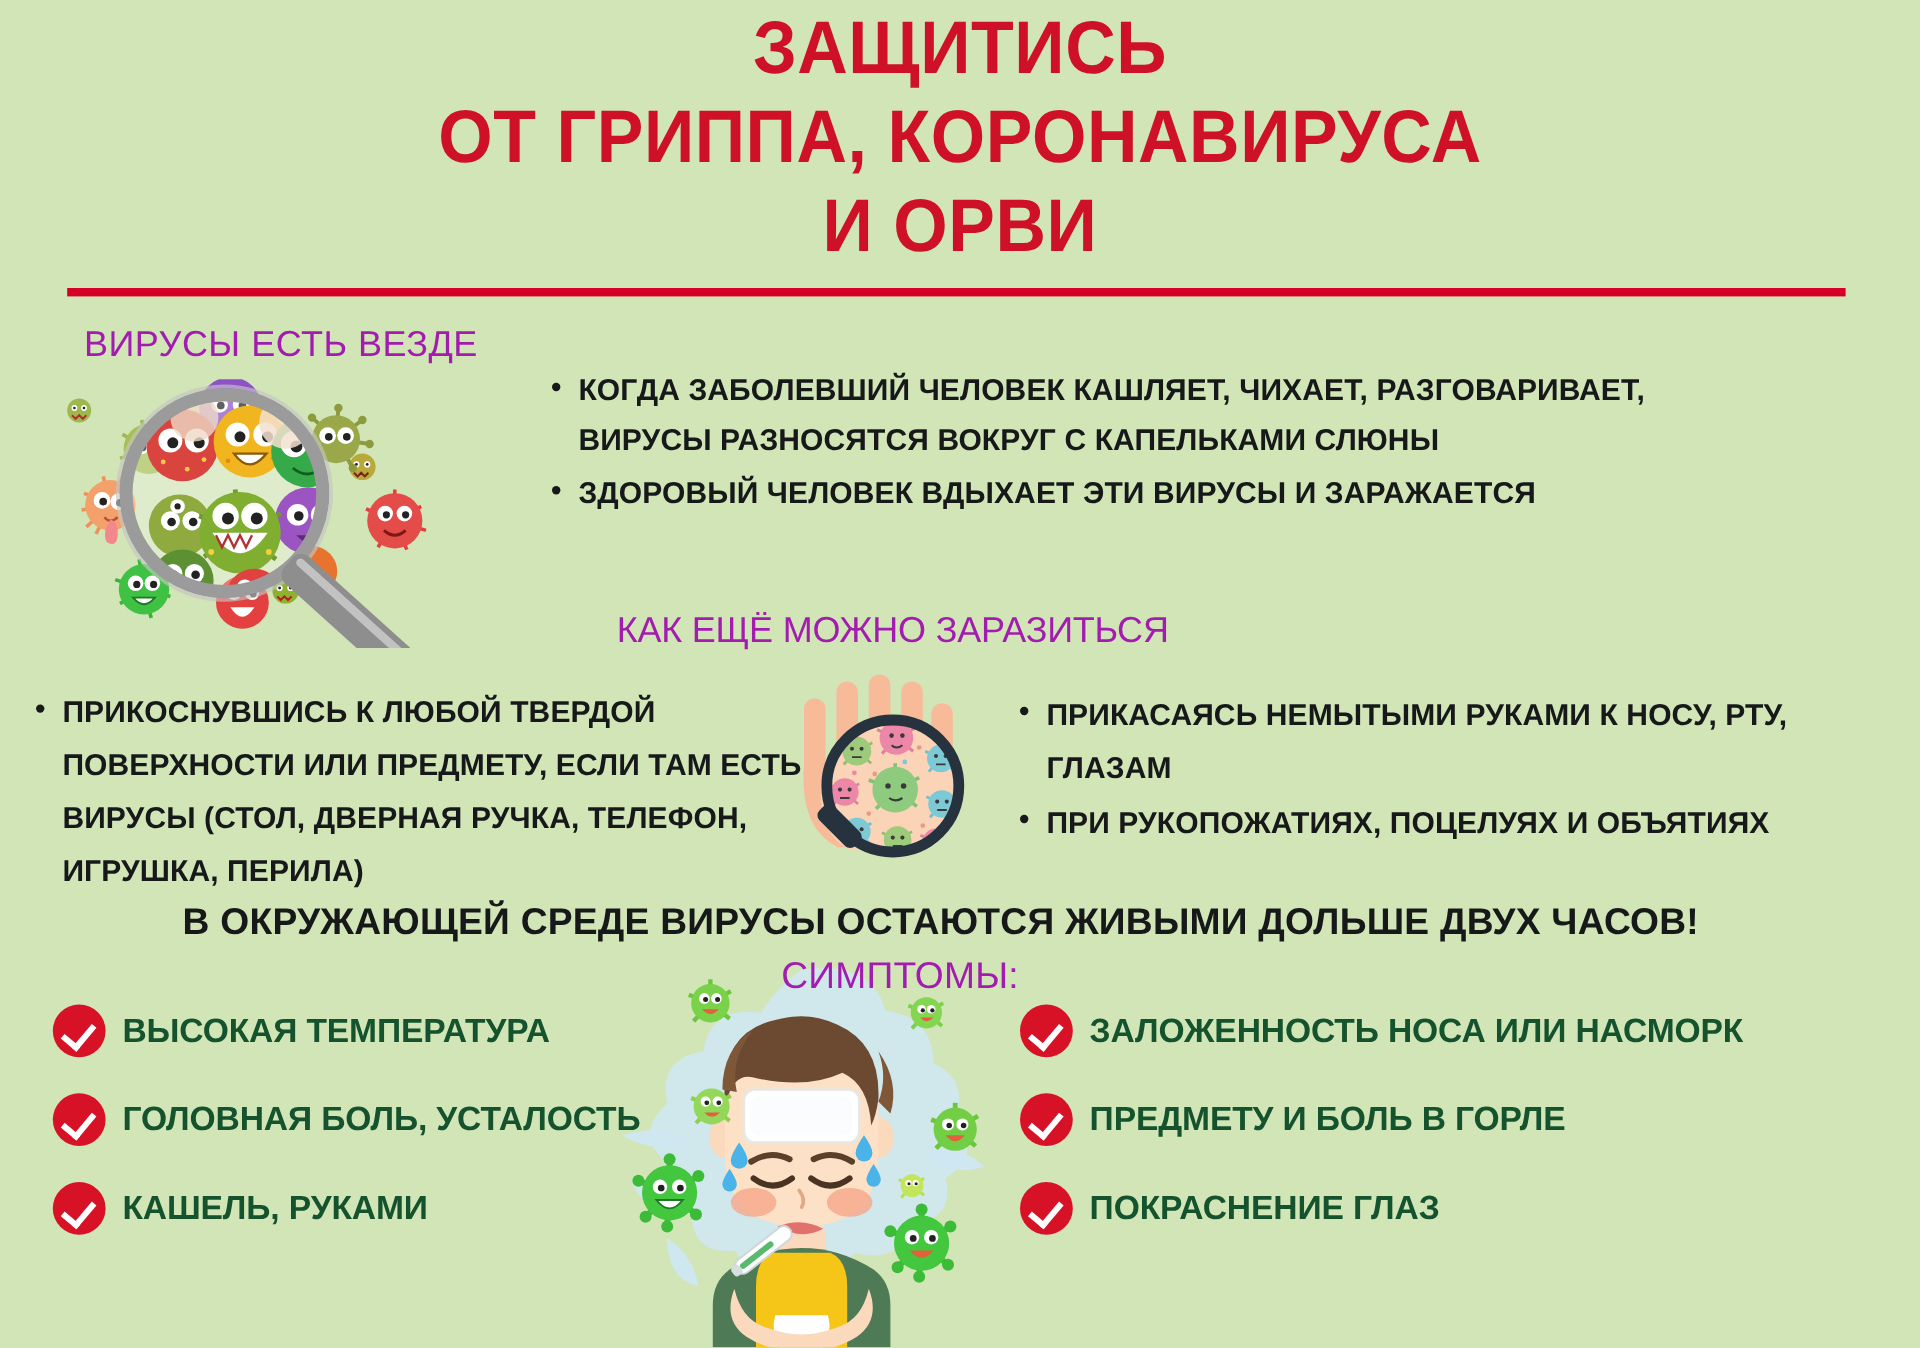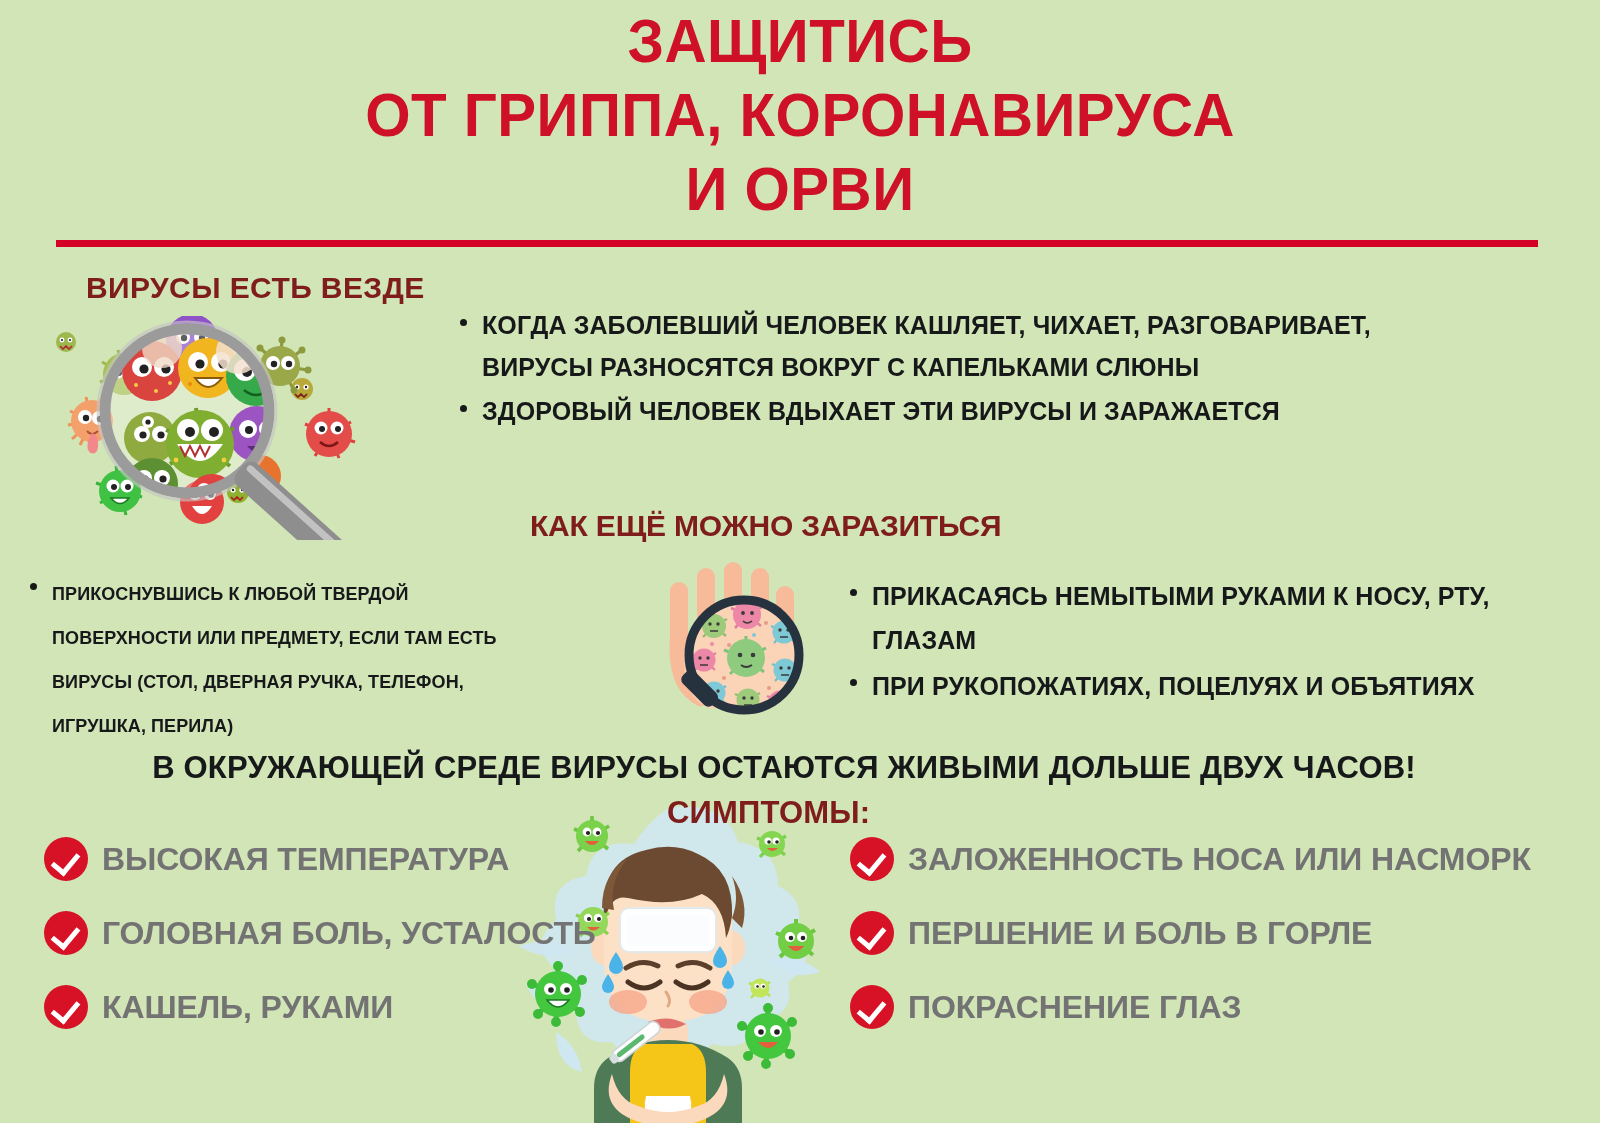--- a/index.html
+++ b/index.html
@@ -45,24 +45,23 @@
     left: 56px;
     top: 240px;
     width: 1482px;
     height: 7px;
     background: #d40025;
   }
 
   
   .sec-head {
     position: absolute;
-    color: #7f1d1d;
-    font-weight: bold;
+    color: #a21caf;
+    font-weight: normal;
     white-space: nowrap;
-    margin-left: 16px;
   }
   #head-viruses-everywhere {
     left: 70px;
     top: 271px;
     font-size: 30px;
     font-family: "Liberation Sans Narrow", "Liberation Sans", sans-serif;
     letter-spacing: 0.4px;
   }
   #head-how-else {
     left: 514px;
@@ -111,21 +110,21 @@
     top: 304px;
     font-size: 25px;
     line-height: 42px;
     letter-spacing: 0.1px;
   }
   #list-spread > li { margin-bottom: 2px; }
 
   #list-surfaces {
     left: 18px;
     top: 572px;
-    font-size: 18px;
+    font-size: 25px;
     line-height: 44px;
     letter-spacing: 0.1px;
   }
 
   #list-contact {
     left: 838px;
     top: 574px;
     font-size: 25px;
     line-height: 44px;
     letter-spacing: 0.1px;
@@ -174,23 +173,23 @@
     position: absolute;
     left: 13px;
     top: 11px;
     width: 12px;
     height: 21px;
     border-right: 5px solid #fff;
     border-bottom: 5px solid #fff;
     transform: rotate(40deg);
   }
   .check-label {
-    color: #737373;
+    color: #14532d;
     font-weight: bold;
-    font-size: 32px;
+    font-size: 28px;
     letter-spacing: -0.1px;
     white-space: nowrap;
   }
   #checklist-left  { left: 44px; top: 834px; }
   #checklist-right { left: 850px; top: 834px; }
 
   
   #illus-germ-magnifier {
     position: absolute;
     left: 42px;
@@ -845,21 +844,21 @@
     </li>
   </ul>
 
   <ul class="checklist" id="checklist-right">
     <li>
       <span class="check-badge"></span>
       <span class="check-label">ЗАЛОЖЕННОСТЬ НОСА ИЛИ НАСМОРК</span>
     </li>
     <li>
       <span class="check-badge"></span>
-      <span class="check-label">ПЕРШЕНИЕ И БОЛЬ В ГОРЛЕ</span>
+      <span class="check-label">ПРЕДМЕТУ И БОЛЬ В ГОРЛЕ</span>
     </li>
     <li>
       <span class="check-badge"></span>
       <span class="check-label">ПОКРАСНЕНИЕ ГЛАЗ</span>
     </li>
   </ul>
 
 </div>
 
 </body></html>

